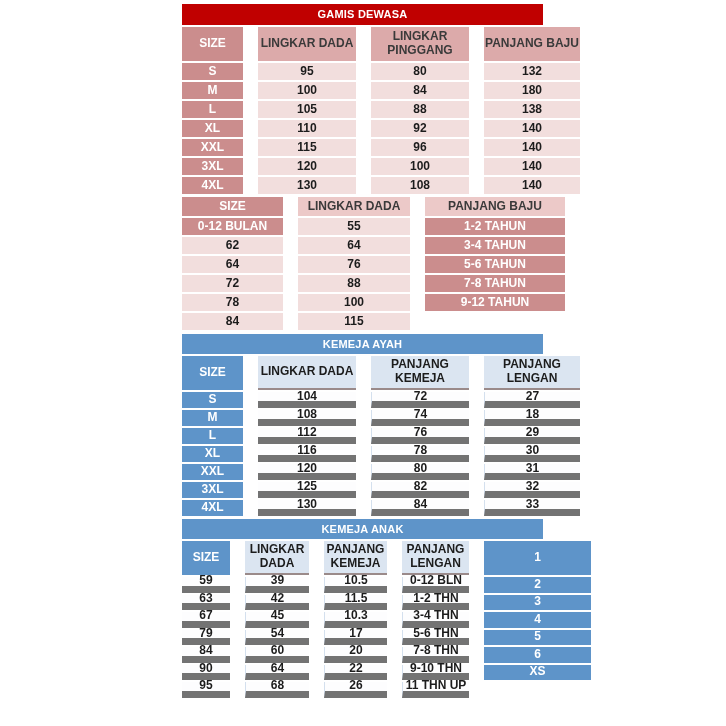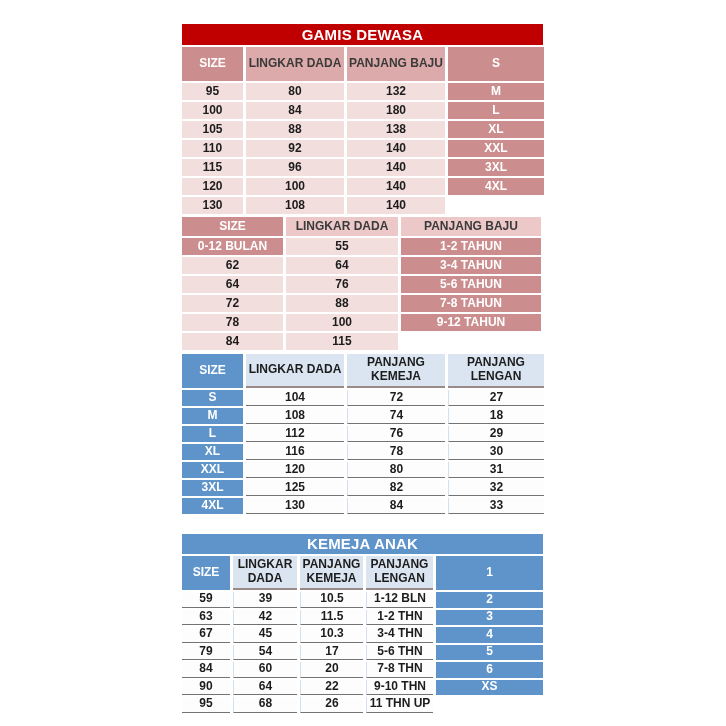--- a/index.html
+++ b/index.html
@@ -10,29 +10,28 @@
     font-family:"Liberation Sans", sans-serif;
     font-weight:bold;
     overflow:hidden;
   }
   .tables-wrap { position:absolute; left:182px; top:4px; width:361px; }
 
   .size-table { width:361px; }
   .size-table .title {
     height:20px; line-height:20px;
     text-align:center; color:#ffffff;
-    font-size:15px; letter-spacing:0.2px;
+    font-size:11px; letter-spacing:0.2px;
     margin-bottom:2px;
-    margin-top:20px;
   }
   .t0 .title { height:21px; line-height:21px; }
   .red  .title { background:#c00000; }
   .blue .title { background:#5e94c9; }
 
-  .grid { display:grid; gap:2px 3px; background:#ffffff; }
+  .grid { display:grid; gap:2px 15px; background:#ffffff; }
   .t0 .grid { grid-template-columns:61px 98px 98px 96px;       grid-template-rows:34px repeat(7,17px); }
   .t1 .grid { grid-template-columns:101px 112px 140px;         grid-template-rows:19px repeat(6,17px); }
   .t2 .grid { grid-template-columns:61px 98px 98px 96px;       grid-template-rows:34px repeat(7,16px); }
   .t3 .grid { grid-template-columns:48px 64px 63px 67px 107px; grid-template-rows:34px repeat(7,15.5px); }
 
   .t0 { margin-bottom:3px; }
   .t1 { margin-bottom:4px; }
   .t2 { margin-bottom:3px; }
 
   .cell {
@@ -43,34 +42,35 @@
   }
   
   .red .corner, .red .rowlabel { background:#cb8d8d; color:#ffffff; }
   .red .colhead  { background:#dcaaaa; color:#3a3a3a; }
   .t1.red .colhead { background:#ecc9c8; }
   .red .datacell { background:#f2dedd; }
 
   
   .blue .corner, .blue .rowlabel { background:#5e94c9; color:#ffffff; }
   .blue .colhead  { background:#dbe5f1; color:#1c1c1c; border-bottom:2px solid #9a8a8a; }
-  .blue .datacell { background:#fdfdfe; border-bottom:1px solid #737373; }
+  .blue .datacell { background:#fdfdfe; border-bottom:7px solid #737373; }
   .blue .datacell.vline { border-left:1px solid #d4e0ee; }
 </style>
 </head>
 <body>
 
 <div class="canvas">
   <div class="tables-wrap">
 
     <section class="size-table red t0">
       <div class="title">GAMIS DEWASA</div>
       <div class="grid">
           <div class="cell corner">SIZE</div>
           <div class="cell colhead">LINGKAR DADA</div>
+          <div class="cell colhead">LINGKAR PINGGANG</div>
           <div class="cell colhead">PANJANG BAJU</div>
           <div class="cell rowlabel">S</div>
           <div class="cell datacell">95</div>
           <div class="cell datacell vline">80</div>
           <div class="cell datacell vline">132</div>
           <div class="cell rowlabel">M</div>
           <div class="cell datacell">100</div>
           <div class="cell datacell vline">84</div>
           <div class="cell datacell vline">180</div>
           <div class="cell rowlabel">L</div>
@@ -115,20 +115,21 @@
           <div class="cell rowlabel">7-8 TAHUN</div>
           <div class="cell datacell">78</div>
           <div class="cell datacell vline">100</div>
           <div class="cell rowlabel">9-12 TAHUN</div>
           <div class="cell datacell">84</div>
           <div class="cell datacell vline">115</div>
         </div>
     </section>
 
     <section class="size-table blue t2">
+      <div class="title">KEMEJA AYAH</div>
       <div class="grid">
           <div class="cell corner">SIZE</div>
           <div class="cell colhead">LINGKAR DADA</div>
           <div class="cell colhead">PANJANG KEMEJA</div>
           <div class="cell colhead">PANJANG LENGAN</div>
           <div class="cell rowlabel">S</div>
           <div class="cell datacell">104</div>
           <div class="cell datacell vline">72</div>
           <div class="cell datacell vline">27</div>
           <div class="cell rowlabel">M</div>
@@ -162,21 +163,21 @@
       <div class="title">KEMEJA ANAK</div>
       <div class="grid">
           <div class="cell corner">SIZE</div>
           <div class="cell colhead">LINGKAR DADA</div>
           <div class="cell colhead">PANJANG KEMEJA</div>
           <div class="cell colhead">PANJANG LENGAN</div>
           <div class="cell rowlabel">1</div>
           <div class="cell datacell">59</div>
           <div class="cell datacell vline">39</div>
           <div class="cell datacell vline">10.5</div>
-          <div class="cell datacell vline">1-12 BLN</div>
+          <div class="cell datacell vline">0-12 BLN</div>
           <div class="cell rowlabel">2</div>
           <div class="cell datacell">63</div>
           <div class="cell datacell vline">42</div>
           <div class="cell datacell vline">11.5</div>
           <div class="cell datacell vline">1-2 THN</div>
           <div class="cell rowlabel">3</div>
           <div class="cell datacell">67</div>
           <div class="cell datacell vline">45</div>
           <div class="cell datacell vline">10.3</div>
           <div class="cell datacell vline">3-4 THN</div>

